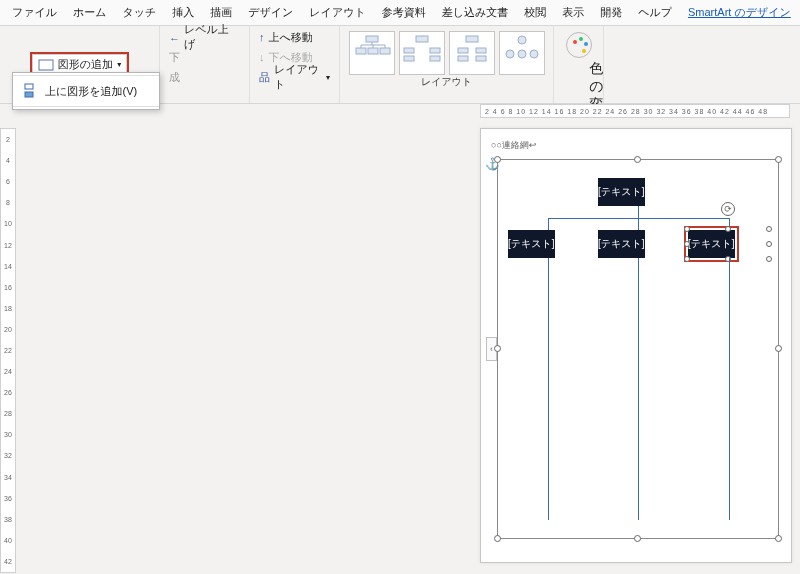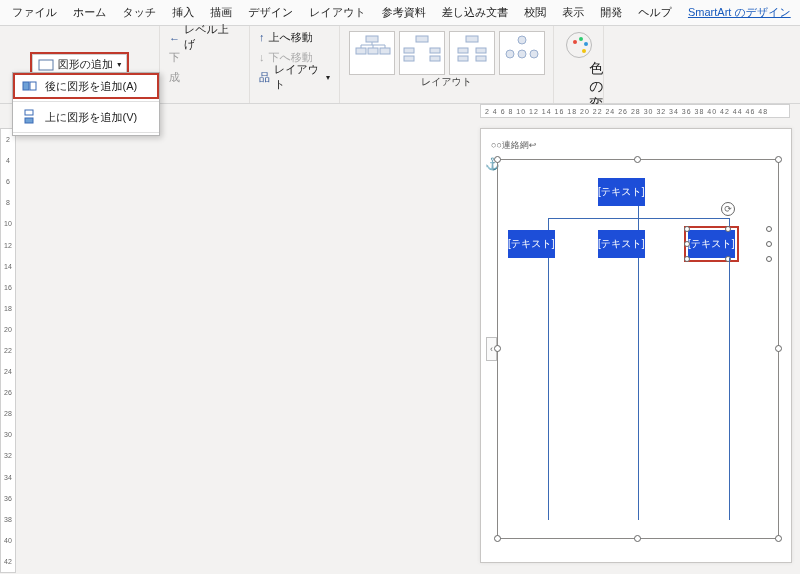--- a/index.html
+++ b/index.html
@@ -53,21 +53,21 @@
 .smartart-frame { position:absolute; top:30px; left:16px; width:282px; height:380px; border:1px solid #8a8886; }
 .smartart-frame .handle { position:absolute; width:7px; height:7px; border:1px solid #666; background:#fff; border-radius:50%; }
 .h-nw{top:-4px;left:-4px}.h-n{top:-4px;left:calc(50% - 4px)}.h-ne{top:-4px;right:-4px}
 .h-w{top:calc(50% - 4px);left:-4px}.h-e{top:calc(50% - 4px);right:-4px}
 .h-sw{bottom:-4px;left:-4px}.h-s{bottom:-4px;left:calc(50% - 4px)}.h-se{bottom:-4px;right:-4px}
 .side-chevron { position:absolute; left:-12px; top:calc(50% - 12px); width:11px; height:24px; border:1px solid #c0c0c0; background:#fafafa; display:flex; align-items:center; justify-content:center; font-size:9px; color:#666; }
 .anchor-icon { position:absolute; top:28px; left:4px; font-size:12px; color:#4f6bed; }
 
 
 .chart { position:relative; width:100%; height:100%; }
-.node { position:absolute; background:#1d4ed8; color:#fff; font-size:10px; display:flex; align-items:center; justify-content:center; height:28px; }
+.node { position:absolute; background:#0f172a; color:#fff; font-size:10px; display:flex; align-items:center; justify-content:center; height:28px; }
 .line { position:absolute; background:#3b6ab5; }
 .sel { outline:2px solid #c0392b; outline-offset:2px; }
 .rotate-handle { position:absolute; width:14px; height:14px; border:1px solid #666; border-radius:50%; display:flex; align-items:center; justify-content:center; font-size:9px; color:#666; background:#fff; }
 .sel-handles .h { position:absolute; width:6px; height:6px; background:#fff; border:1px solid #666; border-radius:50%; }
 
 </style>
 </head>
 <body>
 
 <div class="menubar">
@@ -193,27 +193,20 @@
             <circle cx="19" cy="11" r="2" fill="#3498db"></circle>
             <circle cx="17" cy="18" r="2" fill="#f1c40f"></circle>
           </svg>
       </div>
       <span style="font-size:14px;margin-left:36px;">色の変更</span>
     </div>
   </div>
 
 
   <div class="dropdown">
-    <div class="dropdown-item highlighted">
-      <svg class="dd-icon" viewBox="0 0 16 16">
-          <rect x="2" y="4" width="6" height="8" fill="#6fa1d6" stroke="#3b6ab5"></rect>
-          <rect x="9" y="4" width="6" height="8" fill="none" stroke="#3b6ab5"></rect>
-        </svg>
-      <span>後に図形を追加(A)</span>
-    </div>
     <div class="dropdown-sep"></div>
     <div class="dropdown-item">
       <svg class="dd-icon" viewBox="0 0 16 16">
           <rect x="4" y="1" width="8" height="5" fill="none" stroke="#3b6ab5"></rect>
           <rect x="4" y="9" width="8" height="5" fill="#6fa1d6" stroke="#3b6ab5"></rect>
         </svg>
       <span>上に図形を追加(V)</span>
     </div>
     <div class="dropdown-sep"></div>
   </div>

